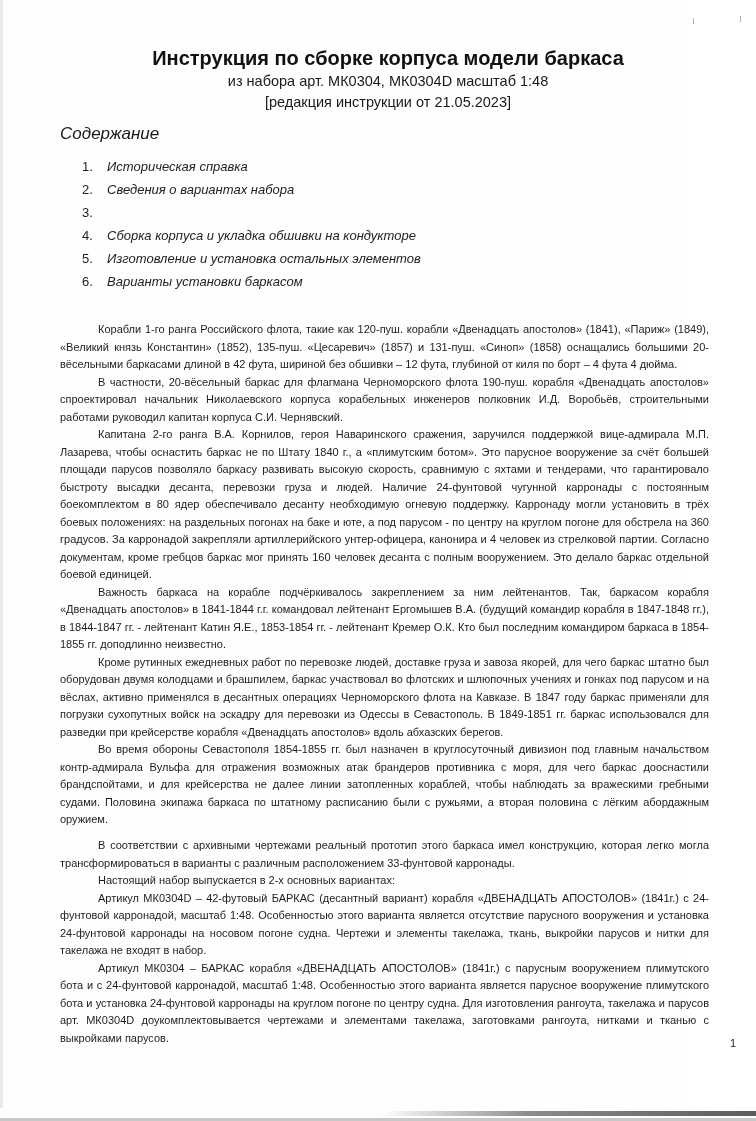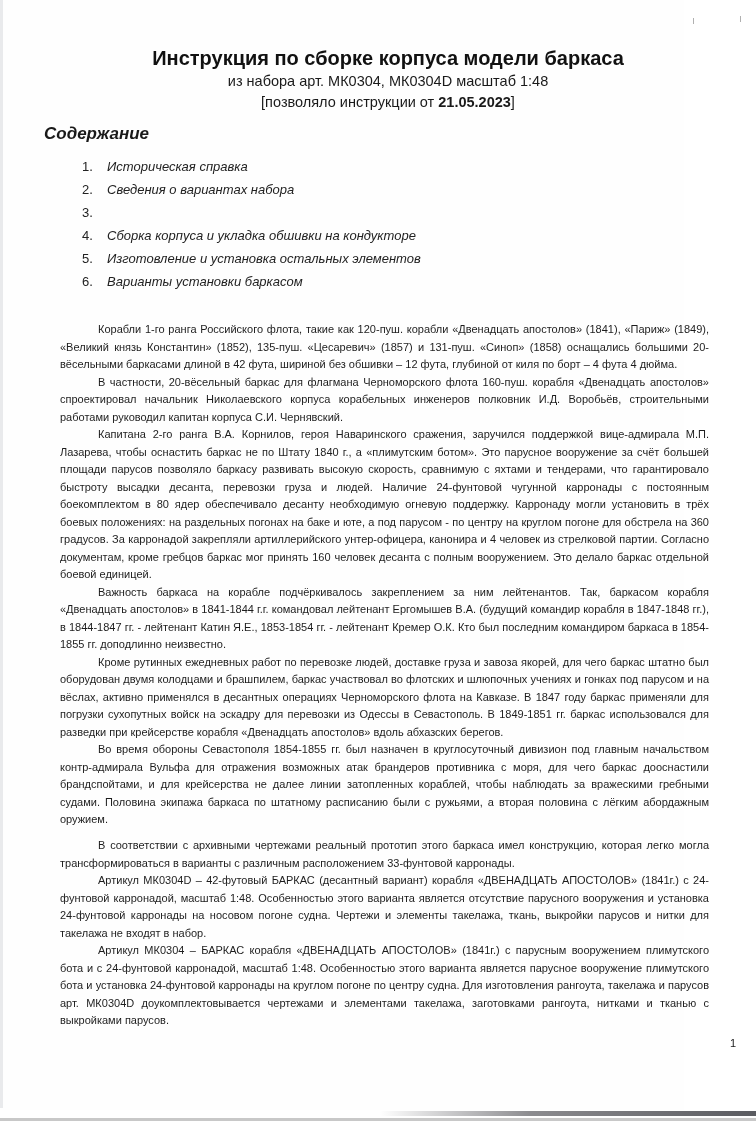--- a/index.html
+++ b/index.html
@@ -5,22 +5,22 @@
   html, body { margin: 0; padding: 0; background: #ffffff; }
   body { width: 756px; height: 1121px; position: relative; overflow: hidden; font-family: "Liberation Sans", sans-serif; color: #1a1a1a; }
   .page { position: absolute; left: 0; top: 0; width: 684px; height: 1110px; background: #fefefe; }
   .left-edge { position: absolute; left: 0; top: 0; width: 3px; height: 1108px; background: #e9eaec; }
   .bottom-line { position: absolute; left: 0; top: 1118px; width: 756px; height: 3px; background: #c8c8c8; }
   .bottom-shadow { position: absolute; left: 380px; top: 1111px; width: 376px; height: 5px; background: linear-gradient(to right, rgba(90,90,95,0) 0%, rgba(90,90,95,0.7) 40%, #5a5b60 100%); }
   .title-block { position: absolute; left: 0; top: 46px; width: 756px; text-align: center; }
   .title { font-size: 20px; font-weight: bold; color: #111; line-height: 24px; margin-left: 20px; }
   .subtitle { font-size: 14.5px; font-weight: normal; line-height: 22px; margin-left: 20px; }
   .edition { font-size: 14.5px; line-height: 20px; margin-left: 20px; }
-  .edition b { font-weight: bold; }
-  .toc-heading { position: absolute; left: 44px; top: 124px; font-size: 17px; font-weight: bold; font-style: italic; }
+  .edition b { font-weight: normal; }
+  .toc-heading { position: absolute; left: 60px; top: 124px; font-size: 17px; font-weight: normal; font-style: italic; }
   .toc { position: absolute; left: 82px; top: 155px; margin: 0; padding: 0; list-style: none; }
   .toc li { font-size: 13px; font-style: italic; height: 23px; line-height: 23px; display: flex; color: #222; }
   .toc .num { width: 25px; font-style: normal; }
   .h2 { position: absolute; left: 60px; font-size: 17px; font-weight: bold; font-style: italic; }
   .h2 .n { font-style: normal; margin-right: 8px; }
   .body-text { position: absolute; left: 60px; width: 649px; font-size: 11px; line-height: 17.5px; text-align: justify; color: #1d1d1d; }
   .body-text p { margin: 0; text-indent: 38px; }
   .page-num { position: absolute; left: 730px; top: 1037px; font-size: 11px; }
   .corner-mark { position: absolute; width: 1px; height: 6px; background: #b0b0b0; }
 </style>
@@ -28,21 +28,21 @@
 <body>
 
 <div class="page">
   <div class="left-edge"></div>
   <div class="corner-mark" style="left:693px;top:18px;"></div>
   <div class="corner-mark" style="left:740px;top:16px;"></div>
 
   <div class="title-block">
     <div class="title">Инструкция по сборке корпуса модели баркаса</div>
     <div class="subtitle">из набора арт. МК0304, МК0304D масштаб 1:48</div>
-    <div class="edition"><span>[позволяло инструкции от </span><b>21.05.2023</b><span>]</span></div>
+    <div class="edition"><span>[редакция инструкции от </span><b>21.05.2023</b><span>]</span></div>
   </div>
 
   <div class="toc-heading">Содержание</div>
   <ul class="toc">
     <li>
         <span class="num">1.</span>
         <span>Историческая справка</span>
       </li>
     <li>
         <span class="num">2.</span>
@@ -60,29 +60,30 @@
         <span>Изготовление и установка остальных элементов</span>
       </li>
     <li>
         <span class="num">6.</span>
         <span>Варианты установки баркасом</span>
       </li>
   </ul>
 
   <div class="body-text" style="top:321px;">
     <p>Корабли 1-го ранга Российского флота, такие как 120-пуш. корабли «Двенадцать апостолов» (1841), «Париж» (1849), «Великий князь Константин» (1852), 135-пуш. «Цесаревич» (1857) и 131-пуш. «Синоп» (1858) оснащались большими 20-вёсельными баркасами длиной в 42 фута, шириной без обшивки – 12 фута, глубиной от киля по борт – 4 фута 4 дюйма.</p>
-    <p>В частности, 20-вёсельный баркас для флагмана Черноморского флота 160-пуш. корабля «Двенадцать апостолов» спроектировал начальник Николаевского корпуса корабельных инженеров полковник И.Д. Воробьёв, строительными работами руководил капитан корпуса С.И. Чернявский.</p>
+    <p>В частности, 20-вёсельный баркас для флагмана Черноморского флота 190-пуш. корабля «Двенадцать апостолов» спроектировал начальник Николаевского корпуса корабельных инженеров полковник И.Д. Воробьёв, строительными работами руководил капитан корпуса С.И. Чернявский.</p>
     <p>Капитана 2-го ранга В.А. Корнилов, героя Наваринского сражения, заручился поддержкой вице-адмирала М.П. Лазарева, чтобы оснастить баркас не по Штату 1840 г., а «плимутским ботом». Это парусное вооружение за счёт большей площади парусов позволяло баркасу развивать высокую скорость, сравнимую с яхтами и тендерами, что гарантировало быстроту высадки десанта, перевозки груза и людей. Наличие 24-фунтовой чугунной карронады с постоянным боекомплектом в 80 ядер обеспечивало десанту необходимую огневую поддержку. Карронаду могли установить в трёх боевых положениях: на раздельных погонах на баке и юте, а под парусом - по центру на круглом погоне для обстрела на 360 градусов. За карронадой закрепляли артиллерийского унтер-офицера, канонира и 4 человек из стрелковой партии. Согласно документам, кроме гребцов баркас мог принять 160 человек десанта с полным вооружением. Это делало баркас отдельной боевой единицей.</p>
     <p>Важность баркаса на корабле подчёркивалось закреплением за ним лейтенантов. Так, баркасом корабля «Двенадцать апостолов» в 1841-1844 г.г. командовал лейтенант Ергомышев В.А. (будущий командир корабля в 1847-1848 гг.), в 1844-1847 гг. - лейтенант Катин Я.Е., 1853-1854 гг. - лейтенант Кремер О.К. Кто был последним командиром баркаса в 1854-1855 гг. доподлинно неизвестно.</p>
     <p>Кроме рутинных ежедневных работ по перевозке людей, доставке груза и завоза якорей, для чего баркас штатно был оборудован двумя колодцами и брашпилем, баркас участвовал во флотских и шлюпочных учениях и гонках под парусом и на вёслах, активно применялся в десантных операциях Черноморского флота на Кавказе. В 1847 году баркас применяли для погрузки сухопутных войск на эскадру для перевозки из Одессы в Севастополь. В 1849-1851 гг. баркас использовался для разведки при крейсерстве корабля «Двенадцать апостолов» вдоль абхазских берегов.</p>
     <p>Во время обороны Севастополя 1854-1855 гг. был назначен в круглосуточный дивизион под главным начальством контр-адмирала Вульфа для отражения возможных атак брандеров противника с моря, для чего баркас дооснастили брандспойтами, и для крейсерства не далее линии затопленных кораблей, чтобы наблюдать за вражескими гребными судами. Половина экипажа баркаса по штатному расписанию были с ружьями, а вторая половина с лёгким абордажным оружием.</p>
   </div>
 
   <div class="body-text" style="top:837px;">
     <p>В соответствии с архивными чертежами реальный прототип этого баркаса имел конструкцию, которая легко могла трансформироваться в варианты с различным расположением 33-фунтовой карронады.</p>
+    <p>Настоящий набор выпускается в 2-х основных вариантах:</p>
     <p>Артикул МК0304D – 42-футовый БАРКАС (десантный вариант) корабля «ДВЕНАДЦАТЬ АПОСТОЛОВ» (1841г.) с 24-фунтовой карронадой, масштаб 1:48. Особенностью этого варианта является отсутствие парусного вооружения и установка 24-фунтовой карронады на носовом погоне судна. Чертежи и элементы такелажа, ткань, выкройки парусов и нитки для такелажа не входят в набор.</p>
     <p>Артикул МК0304 – БАРКАС корабля «ДВЕНАДЦАТЬ АПОСТОЛОВ» (1841г.) с парусным вооружением плимутского бота и с 24-фунтовой карронадой, масштаб 1:48. Особенностью этого варианта является парусное вооружение плимутского бота и установка 24-фунтовой карронады на круглом погоне по центру судна. Для изготовления рангоута, такелажа и парусов арт. МК0304D доукомплектовывается чертежами и элементами такелажа, заготовками рангоута, нитками и тканью с выкройками парусов.</p>
   </div>
 
   <div class="page-num">1</div>
 </div>
 <div class="bottom-shadow"></div>
 <div class="bottom-line"></div>
 
 </body></html>

